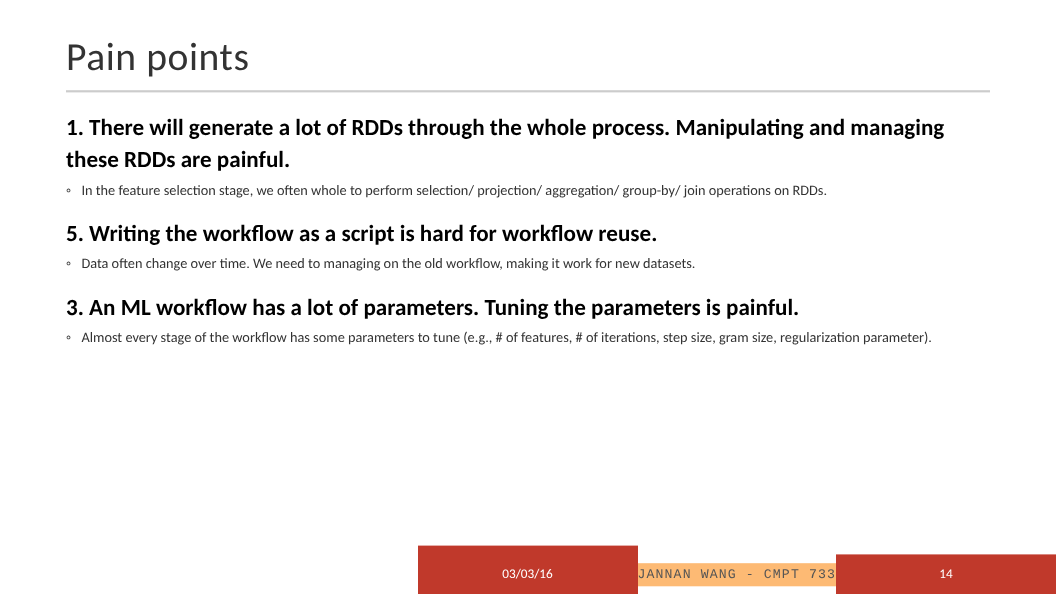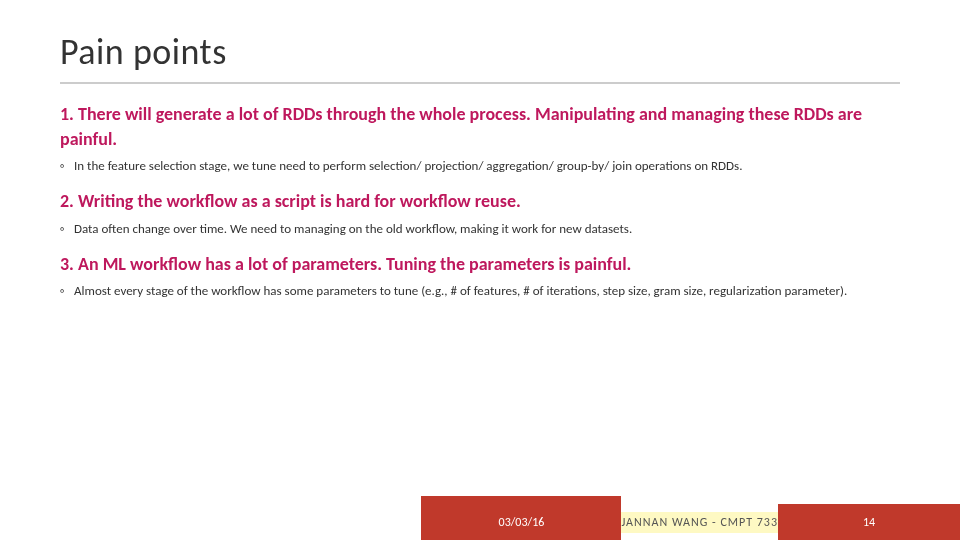--- a/index.html
+++ b/index.html
@@ -44,23 +44,23 @@
       height: 1.5px;
       background: #cccccc;
       margin-bottom: 18px;
     }
 
     .section {
       margin-bottom: 14px;
     }
 
     .section-heading {
-      font-size: 18px;
+      font-size: 21px;
       font-weight: 700;
-      color: #be185d;
+      color: #000000;
       line-height: 1.4;
       margin-bottom: 4px;
     }
 
     .bullet-point {
       font-size: 13px;
       color: #333333;
       line-height: 1.5;
       padding-left: 14px;
       position: relative;
@@ -90,35 +90,36 @@
       justify-content: center;
     }
 
     .footer-left-text {
       color: #ffffff;
       font-size: 12px;
     }
 
     .footer-center {
       flex: 1;
-      background: #fef9c3;
+      background: #fdba74;
       height: 21px;
       display: flex;
       align-items: center;
       justify-content: center;
+      font-family: Liberation Mono, monospace;
     }
 
     .footer-center-text {
       color: #555555;
       font-size: 12px;
       letter-spacing: 1px;
     }
 
     .footer-right {
-      width: 182px;
+      width: 200px;
       background: #c0392b;
       height: 36px;
       display: flex;
       align-items: center;
       justify-content: center;
     }
 
     .footer-right-text {
       color: #ffffff;
       font-size: 12px;
@@ -127,25 +128,25 @@
 </head>
 <body>
 
 <div class="slide-container">
   <div class="main-content">
     <h1 class="title">Pain points</h1>
     <div class="divider"></div>
 
     <div class="section">
       <div class="section-heading">1.  There will generate  a  lot  of  RDDs  through  the  whole  process. Manipulating  and  managing  these  RDDs  are  painful.</div>
-      <div class="bullet-point">In  the  feature  selection  stage,  we  tune  need  to  perform  selection/  projection/ aggregation/  group-by/  join  operations  on  RDDs.</div>
+      <div class="bullet-point">In  the  feature  selection  stage,  we  often  whole  to  perform  selection/  projection/ aggregation/  group-by/  join  operations  on  RDDs.</div>
     </div>
 
     <div class="section">
-      <div class="section-heading">2.  Writing  the  workflow  as  a  script  is  hard  for  workflow  reuse.</div>
+      <div class="section-heading">5.  Writing  the  workflow  as  a  script  is  hard  for  workflow  reuse.</div>
       <div class="bullet-point">Data  often  change  over  time.  We  need  to  managing  on  the  old  workflow,   making  it work  for  new  datasets.</div>
     </div>
 
     <div class="section">
       <div class="section-heading">3.  An  ML  workflow  has  a  lot  of  parameters.  Tuning  the  parameters  is painful.</div>
       <div class="bullet-point">Almost  every  stage  of  the  workflow  has  some  parameters  to  tune  (e.g.,  #  of features,  #  of  iterations,  step  size,  gram  size,  regularization  parameter).</div>
     </div>
   </div>
 
   <div class="footer">

